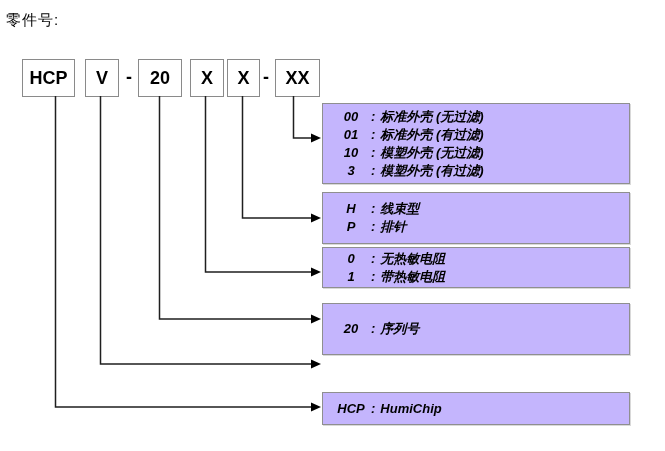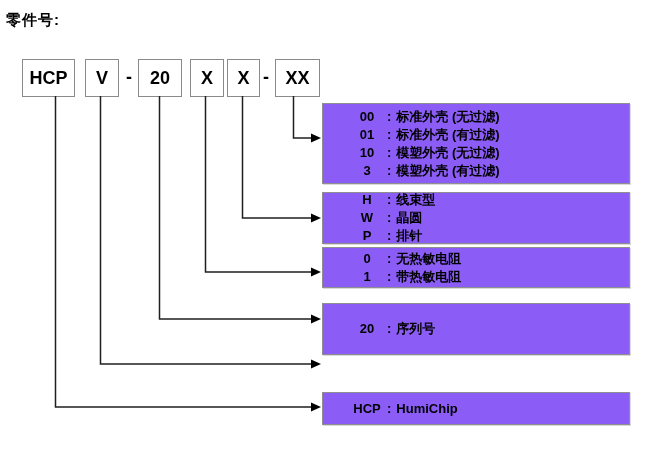--- a/index.html
+++ b/index.html
@@ -1,35 +1,35 @@
 <!DOCTYPE html>
 <html><head>
 <meta charset="utf-8">
 <style>
   html,body{margin:0;padding:0;background:#ffffff;}
   .canvas{
     position:relative;width:665px;height:451px;background:#ffffff;overflow:hidden;
     font-family:"Liberation Sans","DejaVu Sans",sans-serif;color:#000;
   }
   .title{
-    position:absolute;left:6px;top:11px;font-size:15px;font-weight:bold;
+    position:absolute;left:6px;top:11px;font-size:15px;font-weight:normal;
     letter-spacing:1px;color:#000;
   }
   .seg{
     position:absolute;top:59px;height:36px;line-height:36px;border:1px solid #8a8a8a;
     text-align:center;font-size:18px;font-weight:bold;color:#000;background:#fff;
   }
   .dash{
     position:absolute;top:59px;height:38px;line-height:37px;text-align:center;
     font-size:18px;font-weight:bold;color:#000;
   }
   .lbox{
-    position:absolute;left:322px;width:308px;border:1px solid #8f8f8f;background:#8b5cf6;
+    position:absolute;left:322px;width:308px;border:1px solid #8f8f8f;background:#c4b5fd;
     box-sizing:border-box;display:flex;flex-direction:column;justify-content:center;
-    padding-left:26px;box-shadow:1px 1px 0 #d9d9d9;
+    padding-left:10px;box-shadow:1px 1px 0 #d9d9d9;font-style:italic;
   }
   .row{line-height:18px;font-size:13px;font-weight:bold;white-space:nowrap;}
   .row .code{display:inline-block;width:36px;text-align:center;}
   .row .sep{display:inline-block;margin:0 5px 0 2px;}
   svg.wires{position:absolute;left:0;top:0;pointer-events:none;}
 </style>
 </head>
 <body>
 
 <div class="canvas">
@@ -65,21 +65,20 @@
   </svg>
 
   <div class="lbox" style="top:103px;height:81px">
       <div class="row"><span class="code">00</span><span class="sep">:</span><span class="desc">标准外壳 (无过滤)</span></div>
       <div class="row"><span class="code">01</span><span class="sep">:</span><span class="desc">标准外壳 (有过滤)</span></div>
       <div class="row"><span class="code">10</span><span class="sep">:</span><span class="desc">模塑外壳 (无过滤)</span></div>
       <div class="row"><span class="code">3</span><span class="sep">:</span><span class="desc">模塑外壳 (有过滤)</span></div>
     </div>
   <div class="lbox" style="top:192px;height:52px">
       <div class="row"><span class="code">H</span><span class="sep">:</span><span class="desc">线束型</span></div>
-      <div class="row"><span class="code">W</span><span class="sep">:</span><span class="desc">晶圆</span></div>
       <div class="row"><span class="code">P</span><span class="sep">:</span><span class="desc">排针</span></div>
     </div>
   <div class="lbox" style="top:247px;height:41px">
       <div class="row"><span class="code">0</span><span class="sep">:</span><span class="desc">无热敏电阻</span></div>
       <div class="row"><span class="code">1</span><span class="sep">:</span><span class="desc">带热敏电阻</span></div>
     </div>
   <div class="lbox" style="top:303px;height:52px">
       <div class="row"><span class="code">20</span><span class="sep">:</span><span class="desc">序列号</span></div>
     </div>
   <div class="lbox" style="top:392px;height:33px">

